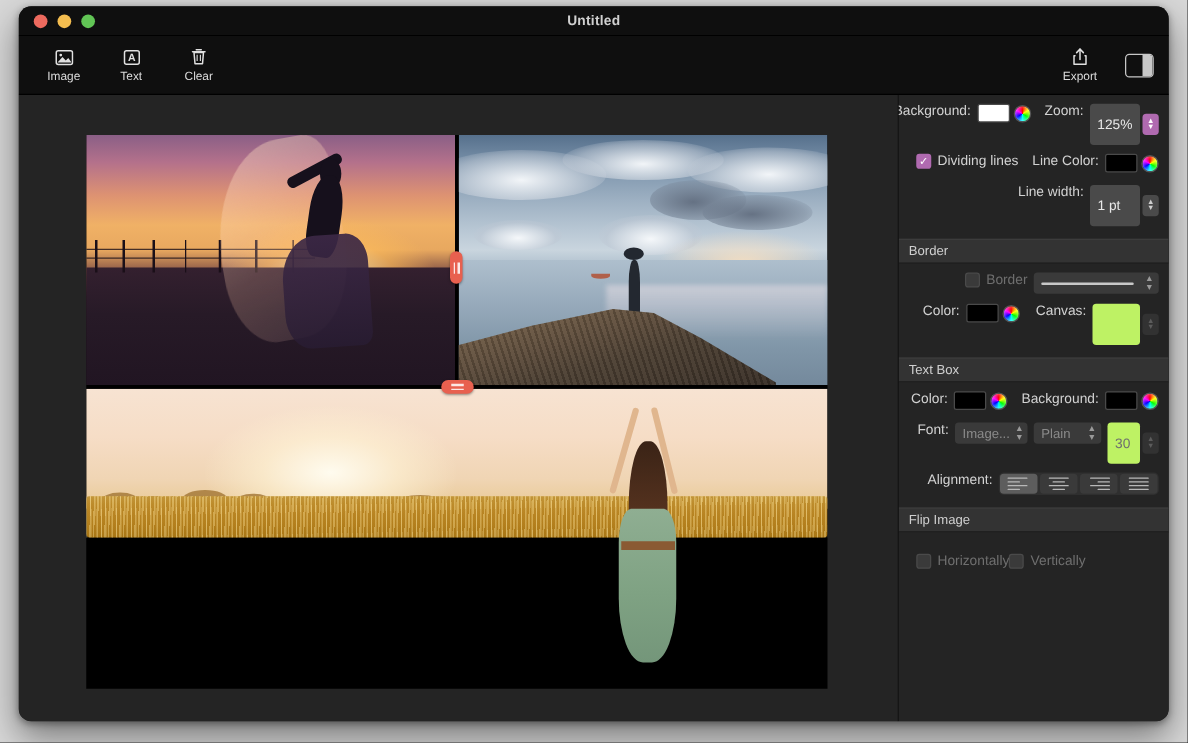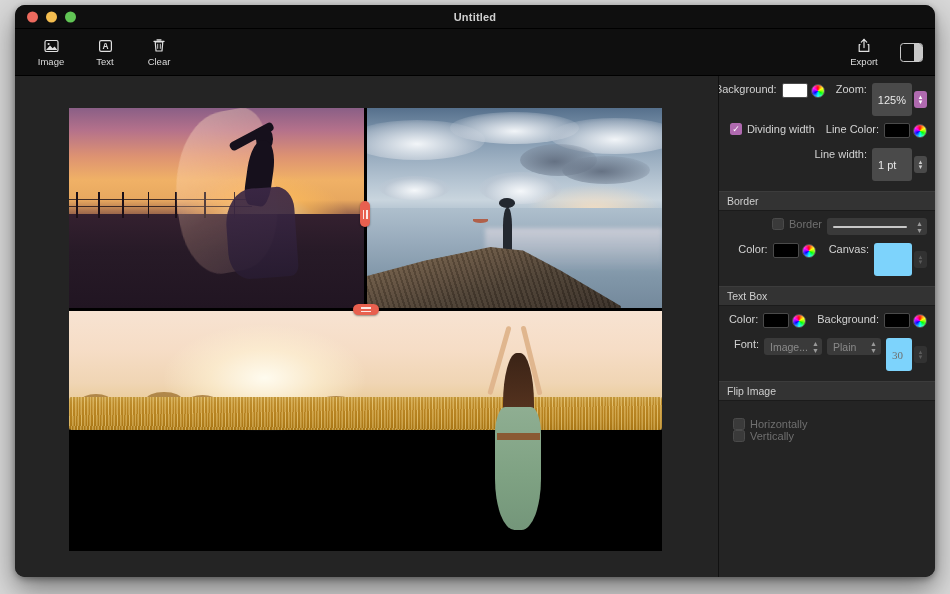--- a/index.html
+++ b/index.html
@@ -374,21 +374,21 @@
     height: 33px;
     min-width: 40px;
     background: #4a4a4a;
     border-radius: 3px;
     display: flex; align-items: center;
     padding: 12px 6px;
     font-size: 11px;
     color: #e8e8e8;
   }
   .field.empty { background: #2e2e2e; }
-  .field.dim { background: #7dd3fc; color: #6f6f6f; font-family: Liberation Serif, serif; }
+  .field.dim { background: #bef264; color: #6f6f6f; }
   .stepper {
     width: 13px; height: 17px;
     border-radius: 3px;
     background: #4a4a4a;
     display: flex; flex-direction: column;
     align-items: center; justify-content: center;
     gap: 2px;
     color: #cfcfcf;
     font-size: 6px; line-height: 5px;
     cursor: pointer;
@@ -475,21 +475,21 @@
   .seg.center b:nth-child(3){width:16px} .seg.center b:nth-child(4){width:10px}
   .seg.right  b:nth-child(1){width:16px} .seg.right  b:nth-child(2){width:10px}
   .seg.right  b:nth-child(3){width:16px} .seg.right  b:nth-child(4){width:10px}
   .seg.just   b { width: 16px; }
   .seg.center { align-items: center; }
   .seg.right  { align-items: flex-end; }
   .seg.left   { align-items: flex-start; }
   .seg { padding: 0 6px; }
 
   
-  .fliprow { display: flex; justify-content: flex-start; padding: 10px 6px 0 6px; flex-direction: column; }
+  .fliprow { display: flex; justify-content: flex-start; padding: 10px 6px 0 6px; }
 </style>
 </head>
 <body>
 
 <div id="window">
 
   <div id="titlebar">
     <div id="traffic">
       <span class="light close"></span>
       <span class="light min"></span>
@@ -650,21 +650,21 @@
           <span class="lbl" style="margin-left:6px">Zoom:</span>
           <span class="fieldgroup">
             <span class="field">125%</span>
             <span class="stepper accent">▲<br>▼</span>
           </span>
         </div>
 
         <div class="row">
           <span class="cb">
             <span class="cbox">✓</span>
-            <span class="lbl">Dividing width</span>
+            <span class="lbl">Dividing lines</span>
           </span>
           <span class="lbl" style="margin-left:6px">Line Color:</span>
           <span class="colorwell">
             <span class="swatch black"></span>
             <span class="wheel"></span>
           </span>
         </div>
 
         <div class="row">
           <span class="lbl">Line width:</span>
@@ -729,20 +729,49 @@
           <span class="popup" style="width:54px">
             <span>Plain</span>
             <span class="chev">▲<br>▼</span>
           </span>
           <span class="fieldgroup">
             <span class="field dim" style="min-width:26px">30</span>
             <span class="stepper dim">▲<br>▼</span>
           </span>
         </div>
 
+        <div class="row">
+          <span class="lbl">Alignment:</span>
+          <span class="segctl">
+            <span class="seg left active">
+                <b></b>
+                <b></b>
+                <b></b>
+                <b></b>
+              </span>
+            <span class="seg center">
+                <b></b>
+                <b></b>
+                <b></b>
+                <b></b>
+              </span>
+            <span class="seg right">
+                <b></b>
+                <b></b>
+                <b></b>
+                <b></b>
+              </span>
+            <span class="seg just">
+                <b></b>
+                <b></b>
+                <b></b>
+                <b></b>
+              </span>
+          </span>
+        </div>
       </div>
 
       <div class="sec-header">Flip Image</div>
       <div class="sec-body">
         <div class="fliprow">
           <span class="cb">
             <span class="cbox off"></span>
             <span class="lbl dim">Horizontally</span>
           </span>
           <span class="cb">

